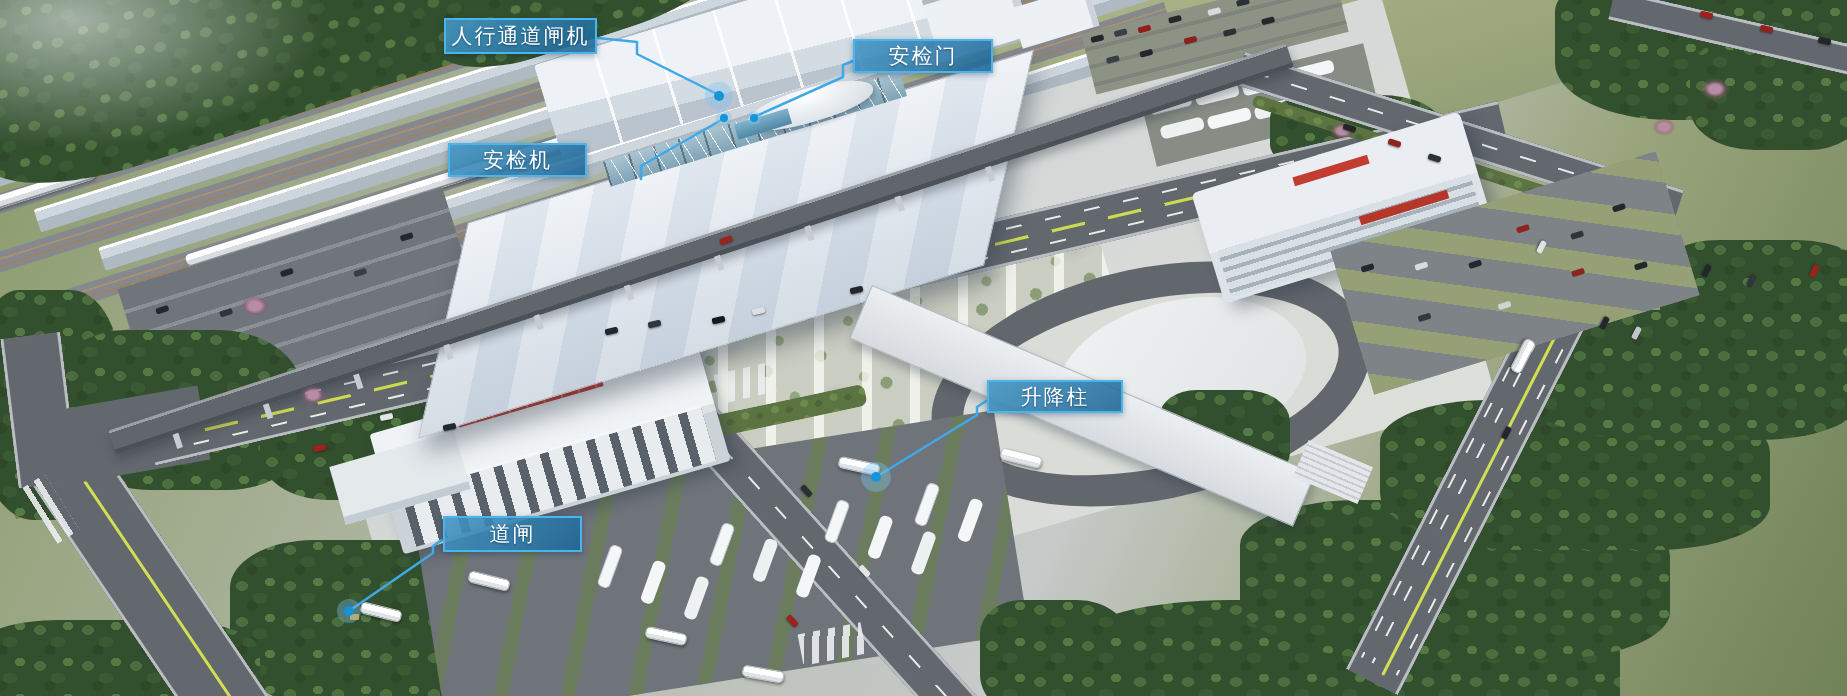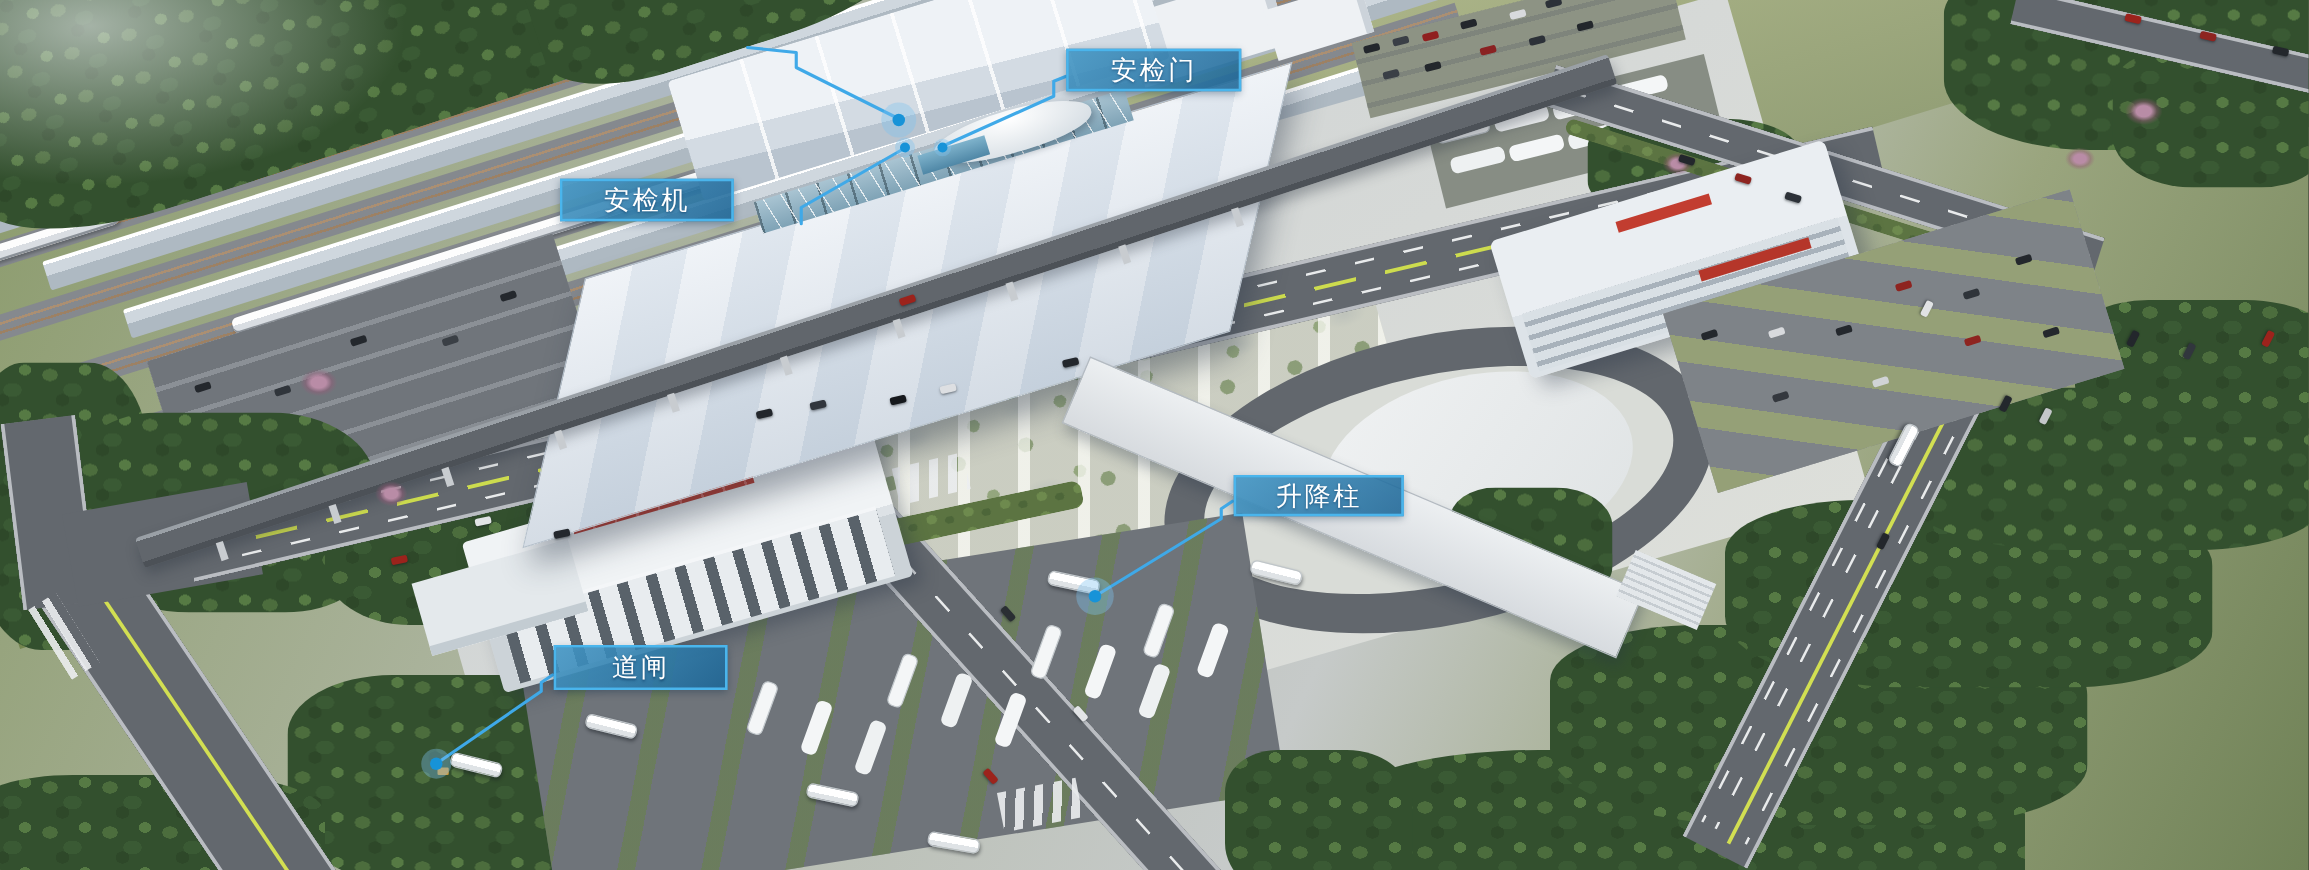--- a/index.html
+++ b/index.html
@@ -246,20 +246,23 @@
     </g>
     <g fill="#1793d8">
       <circle cx="719" cy="96" r="5"></circle>
       <circle cx="724" cy="118" r="4"></circle>
       <circle cx="754" cy="118" r="4"></circle>
       <circle cx="876" cy="477" r="5"></circle>
       <circle cx="349" cy="611" r="5"></circle>
     </g>
   </svg>
 
+  <div class="abs callout" style="left:444px;top:18px;width:153px;height:36px;font-size:21px;">
+    <span>人行通道闸机</span>
+  </div>
   <div class="abs callout" style="left:853px;top:39px;width:140px;height:34px;font-size:21px;">
     <span>安检门</span>
   </div>
   <div class="abs callout" style="left:448px;top:143px;width:139px;height:34px;font-size:21px;">
     <span>安检机</span>
   </div>
   <div class="abs callout" style="left:987px;top:380px;width:136px;height:33px;font-size:21px;">
     <span>升降柱</span>
   </div>
   <div class="abs callout" style="left:443px;top:516px;width:139px;height:36px;font-size:21px;">

